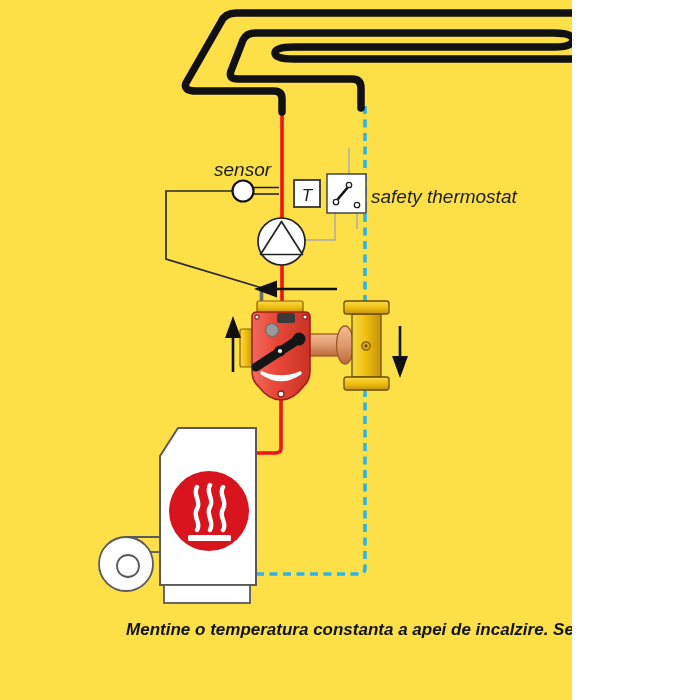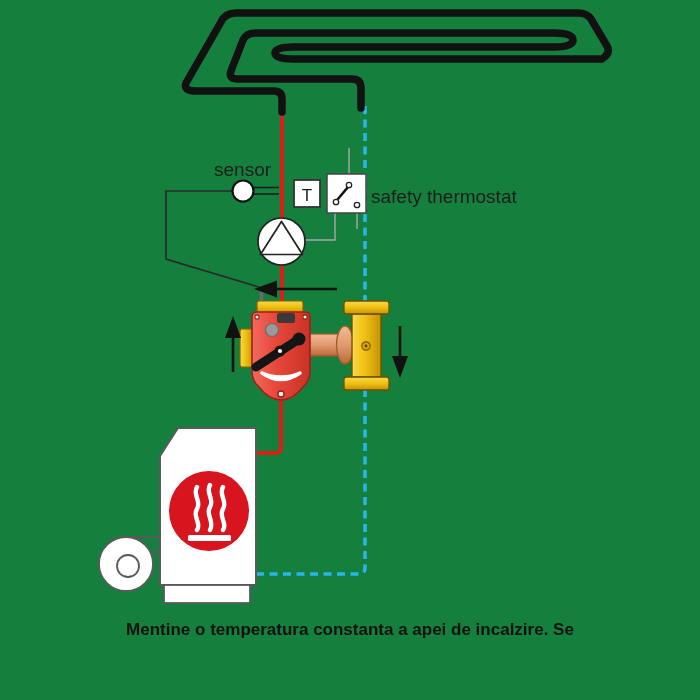--- a/index.html
+++ b/index.html
@@ -1,17 +1,17 @@
 <!DOCTYPE html>
 <html><head>
 <meta charset="utf-8">
 <style>
   html,body{margin:0;padding:0;background:#ffffff;}
-  .stage{position:relative;width:700px;height:700px;background:#15803d;overflow:hidden;
-         font-family:"Liberation Sans",sans-serif;}
+  .stage{position:relative;width:572px;height:700px;background:#fde047;overflow:hidden;
+         font-family:"Liberation Sans",sans-serif;font-style:italic;}
   .stage svg{position:absolute;left:0;top:0;}
   .svg-label{font-family:"Liberation Sans",sans-serif;fill:#1c1c1c;}
   .caption{position:absolute;left:0;top:616px;width:700px;text-align:center;
            font-weight:bold;font-size:17px;line-height:28px;color:#111;}
 </style>
 </head>
 <body>
 
 <div class="stage">
 

